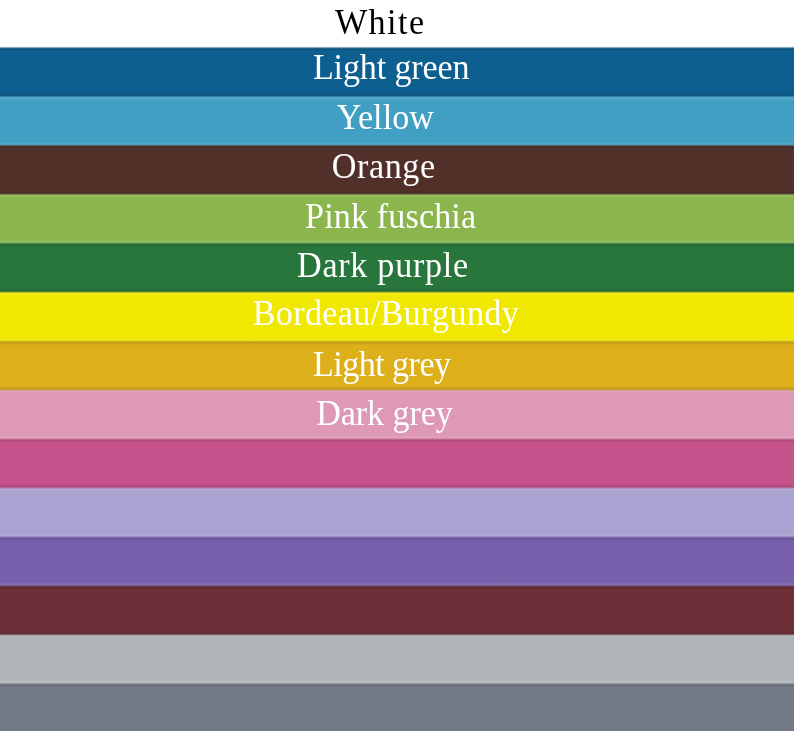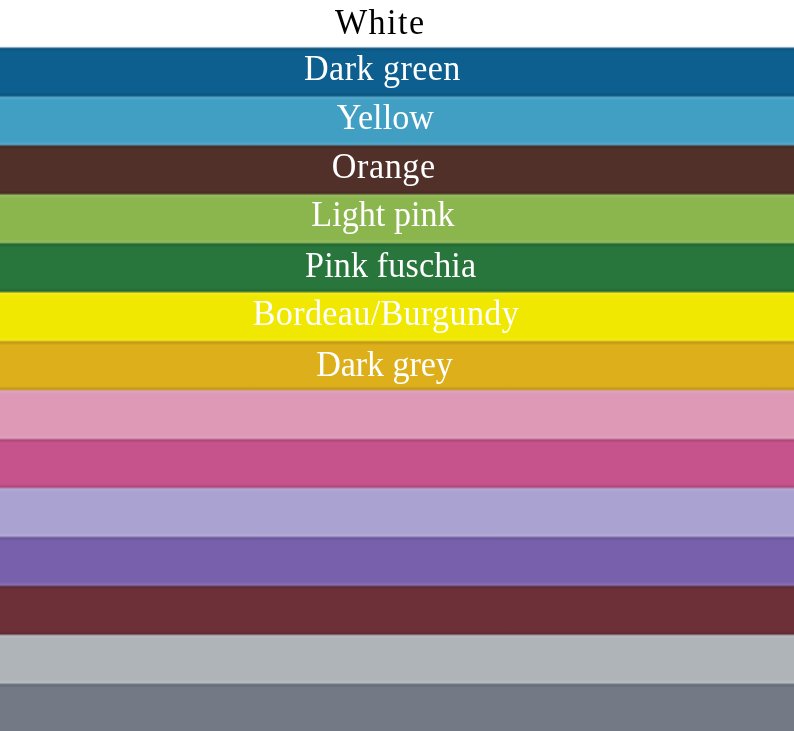--- a/index.html
+++ b/index.html
@@ -63,47 +63,52 @@
 
 <div id="swatch-chart">
   <div id="swatch-bands" style="background: linear-gradient(rgb(255, 255, 255) 0px, rgb(255, 255, 255) 43.51px, rgb(255, 255, 255) 46.31px, rgb(11, 83, 124) 48.71px, rgb(13, 95, 143) 51.51px, rgb(13, 95, 143) 92.45px, rgb(11, 83, 124) 95.25px, rgb(85, 169, 202) 97.65px, rgb(66, 159, 196) 100.45px, rgb(66, 159, 196) 141.39px, rgb(85, 169, 202) 144.19px, rgb(70, 42, 36) 146.59px, rgb(81, 48, 41) 149.39px, rgb(81, 48, 41) 190.33px, rgb(70, 42, 36) 193.13px, rgb(151, 189, 95) 195.53px, rgb(139, 182, 77) 198.33px, rgb(139, 182, 77) 239.26px, rgb(151, 189, 95) 242.06px, rgb(35, 103, 52) 244.46px, rgb(40, 118, 60) 247.26px, rgb(40, 118, 60) 288.2px, rgb(35, 103, 52) 291px, rgb(242, 234, 26) 293.4px, rgb(240, 232, 0) 296.2px, rgb(240, 232, 0) 337.14px, rgb(242, 234, 26) 339.94px, rgb(192, 152, 23) 342.34px, rgb(221, 175, 26) 345.14px, rgb(221, 175, 26) 386.08px, rgb(192, 152, 23) 388.88px, rgb(224, 163, 188) 391.28px, rgb(221, 153, 181) 394.08px, rgb(221, 153, 181) 435.02px, rgb(224, 163, 188) 437.82px, rgb(173, 72, 122) 440.22px, rgb(199, 83, 140) 443.02px, rgb(199, 83, 140) 483.96px, rgb(173, 72, 122) 486.76px, rgb(179, 171, 213) 489.16px, rgb(170, 162, 208) 491.96px, rgb(170, 162, 208) 532.9px, rgb(179, 171, 213) 535.7px, rgb(104, 84, 151) 538.1px, rgb(120, 96, 173) 540.9px, rgb(120, 96, 173) 581.84px, rgb(134, 112, 181) 584.64px, rgb(95, 42, 50) 587.04px, rgb(109, 48, 57) 589.84px, rgb(109, 48, 57) 630.78px, rgb(95, 42, 50) 633.58px, rgb(182, 188, 191) 635.98px, rgb(174, 180, 184) 638.78px, rgb(174, 180, 184) 679.71px, rgb(182, 188, 191) 682.51px, rgb(100, 106, 116) 684.91px, rgb(115, 122, 133) 687.71px, rgb(115, 122, 133) 731px);"></div>
   <div id="swatch-labels">
       <div class="swatch-row">
         <div class="swatch-label" style="color: rgb(0, 0, 0); transform: translate(-17.5px, 0.4px);">
           <span style="letter-spacing: 1.55px; margin-right: -1.55px;">White</span>
         </div>
       </div>
       <div class="swatch-row">
-        <div class="swatch-label" style="color: rgb(255, 255, 255); transform: translate(-15.1px, -3.2px);">
-          <span style="letter-spacing: 0.46px; margin-right: -0.46px;">Dark green</span>
+        <div class="swatch-label" style="color: rgb(255, 255, 255); transform: translate(-6.2px, -4.3px);">
+          <span style="letter-spacing: -0.16px; margin-right: 0.16px;">Light green</span>
         </div>
       </div>
       <div class="swatch-row">
         <div class="swatch-label" style="color: rgb(255, 255, 255); transform: translate(-11.9px, -2.8px);">
           <span style="letter-spacing: 0.06px; margin-right: -0.06px;">Yellow</span>
         </div>
       </div>
       <div class="swatch-row">
         <div class="swatch-label" style="color: rgb(255, 255, 255); transform: translate(-13.9px, -2.9px);">
           <span style="letter-spacing: 0.62px; margin-right: -0.62px;">Orange</span>
         </div>
       </div>
       <div class="swatch-row">
-        <div class="swatch-label" style="color: rgb(255, 255, 255); transform: translate(-14.5px, -3.6px);">
-          <span style="letter-spacing: 0.04px; margin-right: -0.04px;">Light pink</span>
-        </div>
-      </div>
-      <div class="swatch-row">
         <div class="swatch-label" style="color: rgb(255, 255, 255); transform: translate(-6.4px, -1.8px);">
           <span style="letter-spacing: 0.14px; margin-right: -0.14px;">Pink fuschia</span>
         </div>
       </div>
       <div class="swatch-row">
+        <div class="swatch-label" style="color: rgb(255, 255, 255); transform: translate(-14.5px, -2.1px);">
+          <span style="letter-spacing: 0.77px; margin-right: -0.77px;">Dark purple</span>
+        </div>
+      </div>
+      <div class="swatch-row">
         <div class="swatch-label" style="color: rgb(255, 255, 255); transform: translate(-11.3px, -3px);">
           <span style="letter-spacing: 0.37px; margin-right: -0.37px;">Bordeau/Burgundy</span>
+        </div>
+      </div>
+      <div class="swatch-row">
+        <div class="swatch-label" style="color: rgb(255, 255, 255); transform: translate(-14.6px, -1.5px);">
+          <span style="letter-spacing: -0.58px; margin-right: 0.58px;">Light grey</span>
         </div>
       </div>
       <div class="swatch-row">
         <div class="swatch-label" style="color: rgb(255, 255, 255); transform: translate(-12.4px, -1.3px);">
           <span style="letter-spacing: -0.09px; margin-right: 0.09px;">Dark grey</span>
         </div>
       </div>
     </div>
 </div>
 

